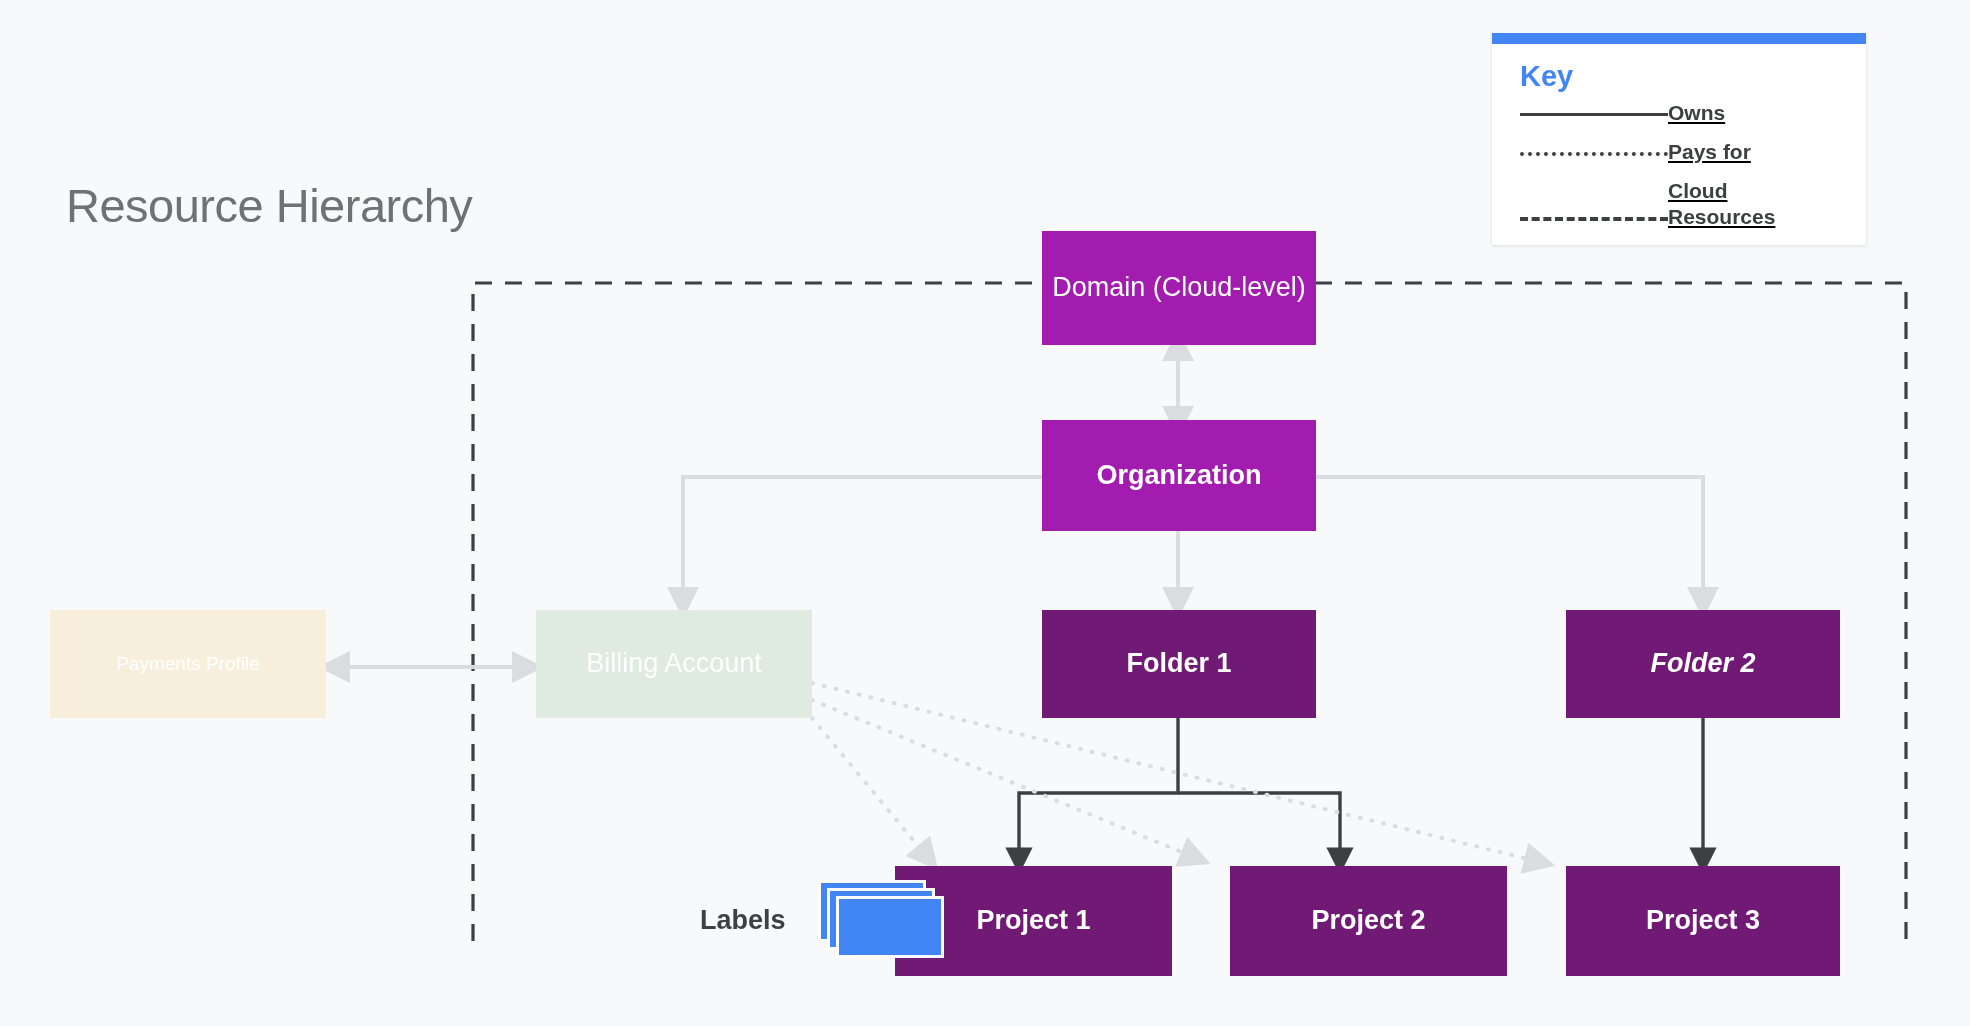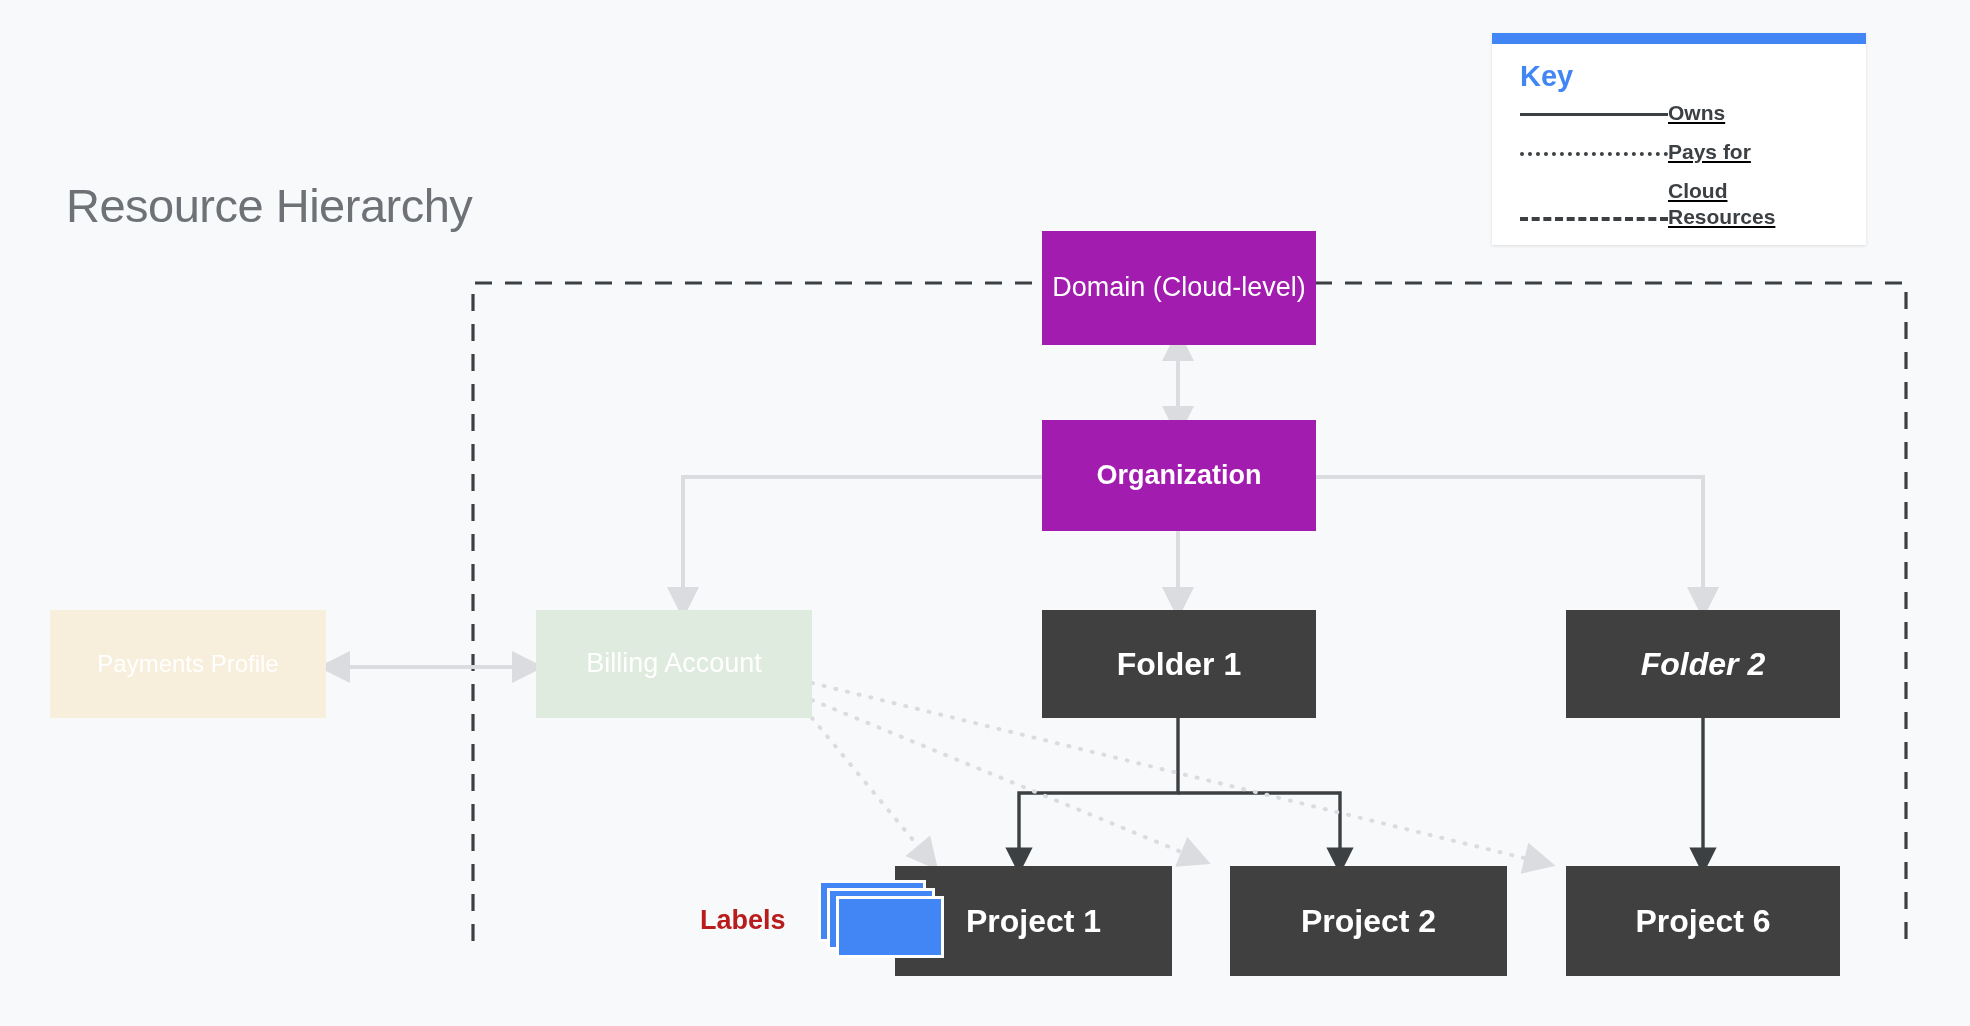--- a/index.html
+++ b/index.html
@@ -49,44 +49,44 @@
   }
   .node-pink {
     background: #a21caf;
     color: #FFFFFF;
     font-size: 27px;
     font-weight: 400;
   }
   .node-cream {
     background: #F7EFDC;
     color: #FFFFFF;
-    font-size: 24px;
+    font-size: 19px;
     font-weight: 400;
   }
   .node-green {
     background: #DEEBDE;
     color: #FFFFFF;
     font-size: 27px;
     font-weight: 400;
   }
   .node-blue {
-    background: #404040;
-    color: #FFFFFF;
-    font-size: 32px;
+    background: #701a75;
+    color: #FFFFFF;
+    font-size: 27px;
     font-weight: 700;
   }
 
   
   .labels-text {
     position: absolute;
     left: 700px;
     top: 905px;
     font-size: 27px;
     font-weight: 700;
-    color: #b91c1c;
+    color: #404040;
     white-space: nowrap;
   }
   .label-cards {
     position: absolute;
     left: 818px;
     top: 880px;
     width: 135px;
     height: 80px;
   }
   .label-card {
@@ -227,21 +227,21 @@
   <div class="node node-green" style="left:536px; top:610px; width:276px; height:108px;">Billing Account</div>
 
   <div class="node node-blue" style="left:1042px; top:610px; width:274px; height:108px;">Folder 1</div>
 
   <div class="node node-blue" style="left:1566px; top:610px; width:274px; height:108px;font-style:italic;">Folder 2</div>
 
   <div class="node node-blue" style="left:895px; top:866px; width:277px; height:110px;">Project 1</div>
 
   <div class="node node-blue" style="left:1230px; top:866px; width:277px; height:110px;">Project 2</div>
 
-  <div class="node node-blue" style="left:1566px; top:866px; width:274px; height:110px;">Project 6</div>
+  <div class="node node-blue" style="left:1566px; top:866px; width:274px; height:110px;">Project 3</div>
 
   <div class="labels-text">Labels</div>
   <div class="label-cards">
     <div class="label-card c1"></div>
     <div class="label-card c2"></div>
     <div class="label-card c3"></div>
   </div>
 
   <div class="legend">
     <div class="legend-bar"></div>

